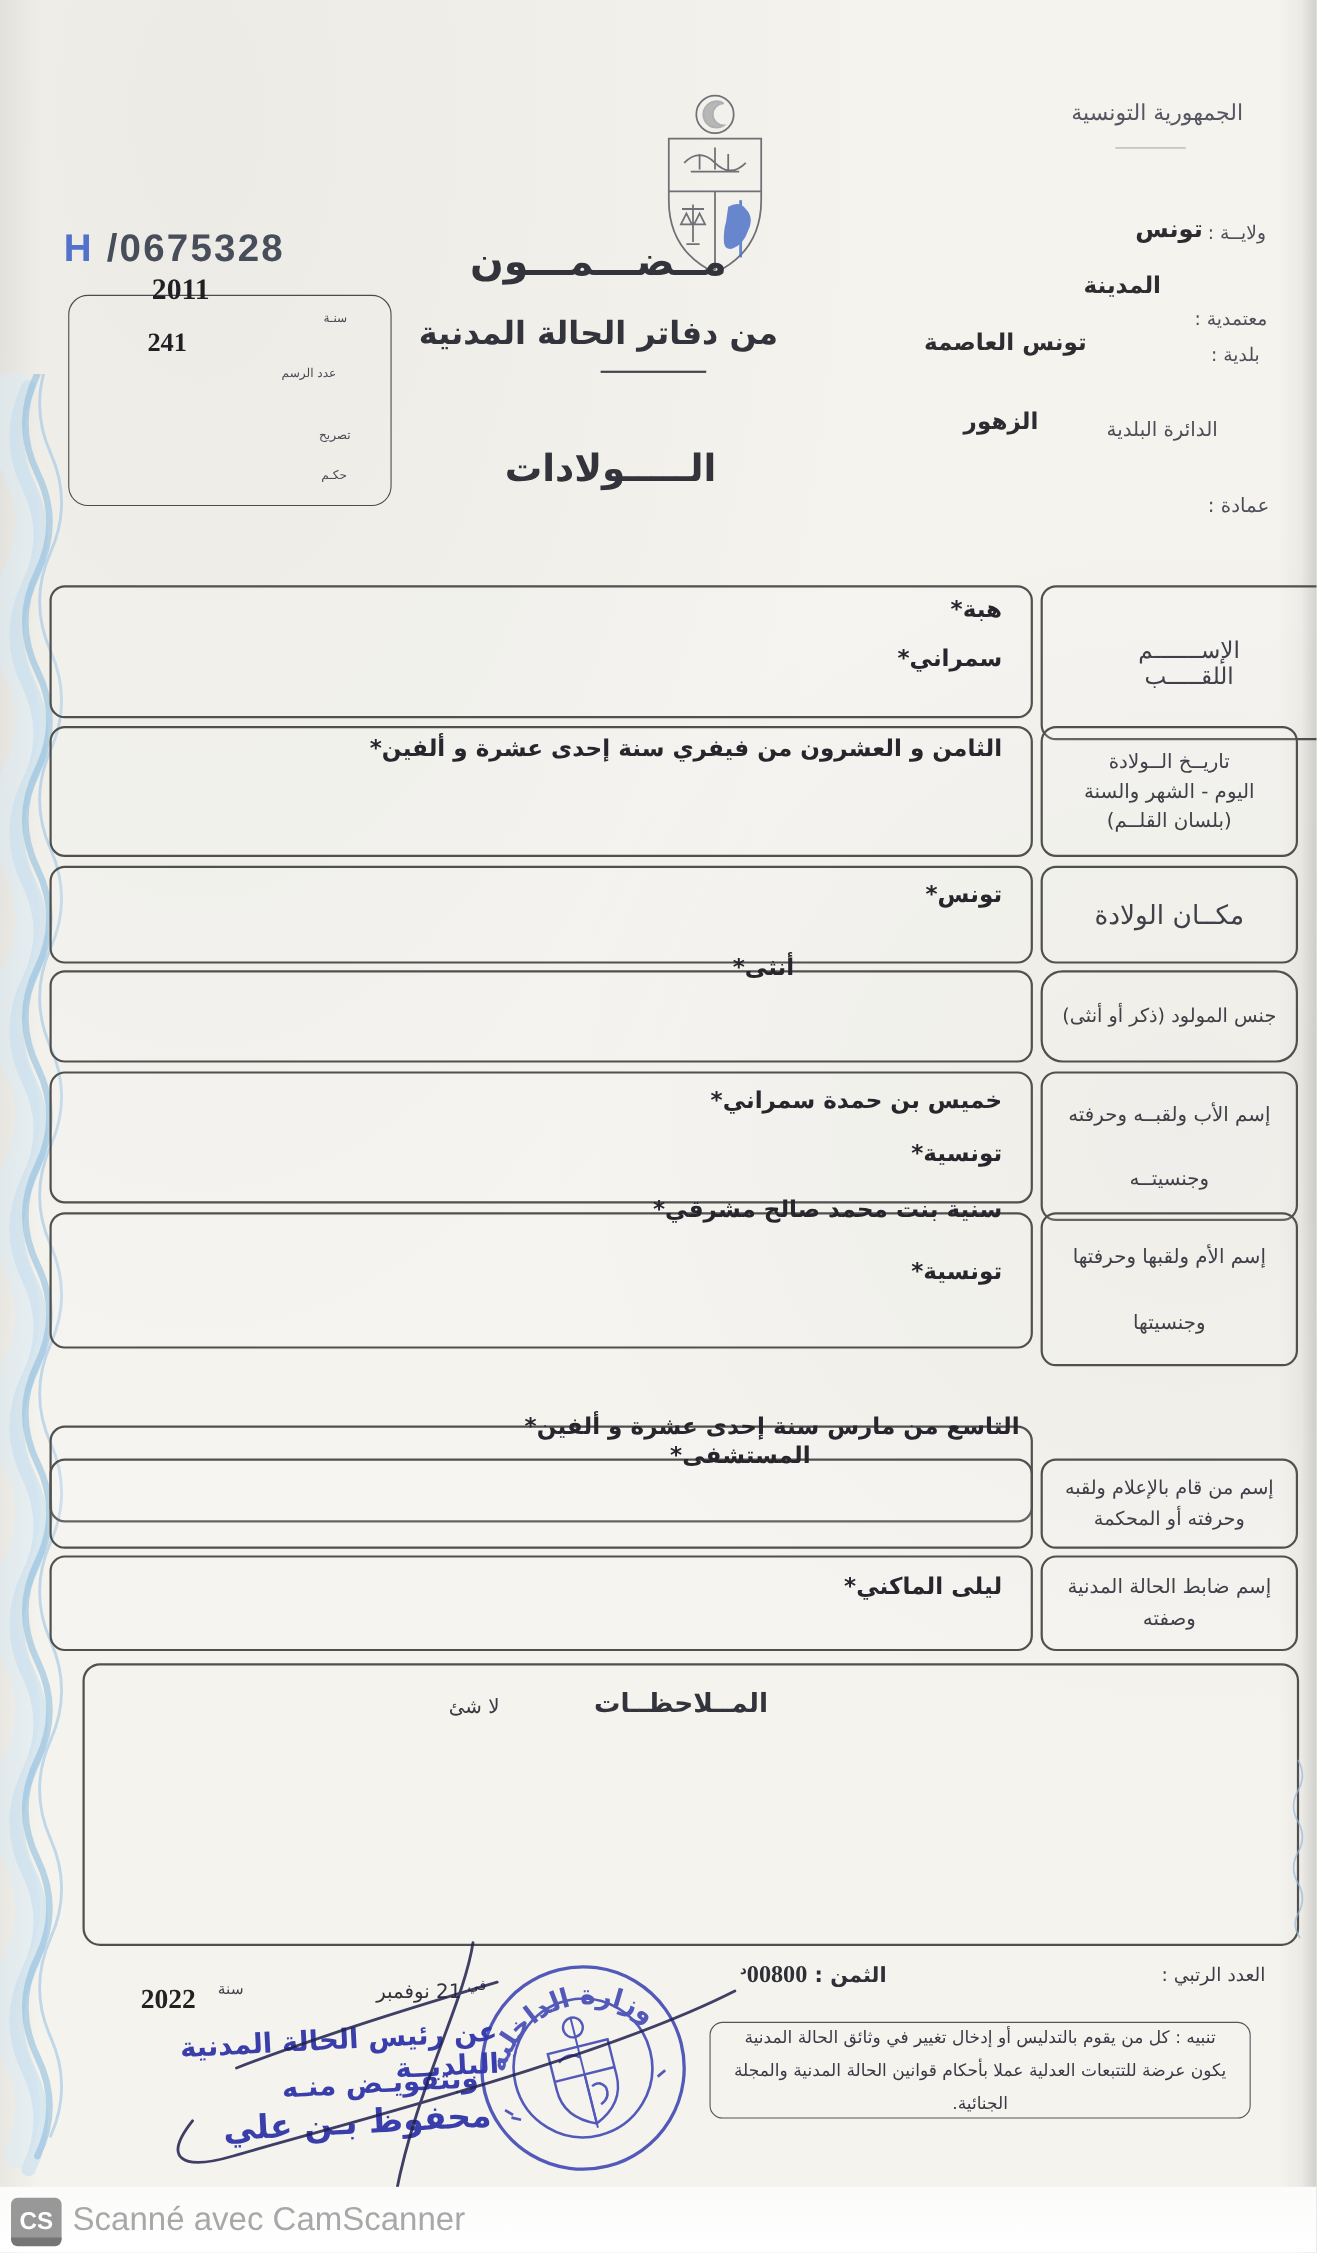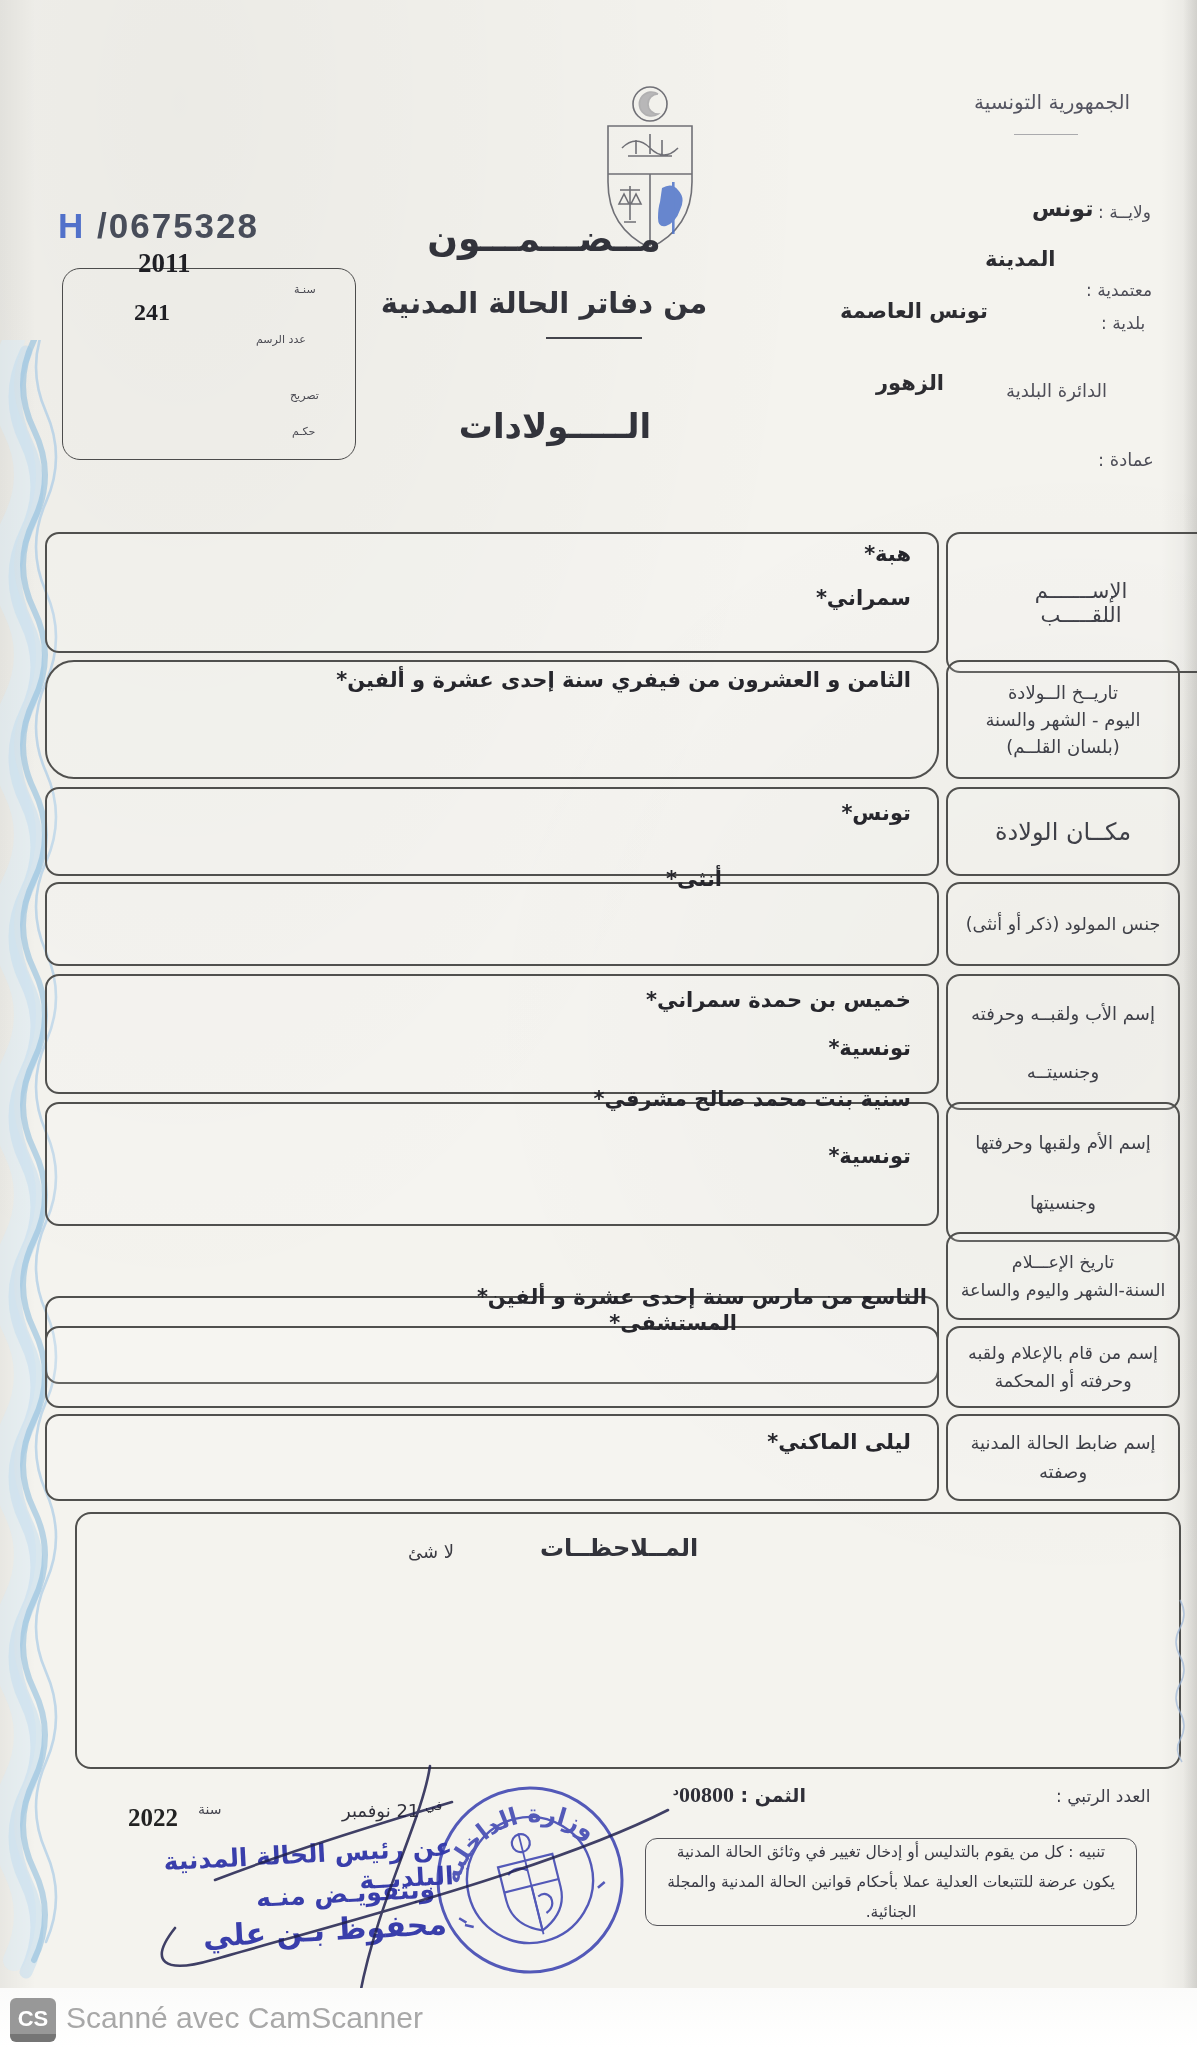--- a/index.html
+++ b/index.html
@@ -47,23 +47,23 @@
   
   .vbox,.lbox{position:absolute;border:2px solid #50504e;border-radius:14px;background:rgba(255,255,255,0.12);}
   .vbox{left:45px;width:890px;}
   .lbox{left:946px;width:230px;display:flex;flex-direction:column;align-items:center;
         direction:rtl;color:#3f4048;text-align:center;}
   .vlines{position:absolute;inset:0;direction:rtl;display:flex;flex-direction:column;align-items:flex-start;
         font-weight:bold;font-size:21px;color:#26262c;padding:8px 26px;box-sizing:border-box;}
   .vline{white-space:nowrap;}
   .ov{position:absolute;} 
   .r1v{top:532px;height:117px;} .r1l{top:532px;height:117px;justify-content:center;font-size:21px;padding:10px 18px;}
-  .r2v{top:660px;height:115px;border-radius:29px;} .r2l{top:660px;height:115px;justify-content:center;font-size:18px;line-height:1.5;}
+  .r2v{top:660px;height:115px;} .r2l{top:660px;height:115px;justify-content:center;font-size:18px;line-height:1.5;}
   .r3v{top:787px;height:85px;}  .r3l{top:787px;height:85px;justify-content:center;font-size:24px;}
-  .r4v{top:882px;height:80px;}  .r4l{top:882px;height:80px;justify-content:center;font-size:17.5px;}
+  .r4v{top:882px;height:80px;}  .r4l{top:882px;height:80px;justify-content:center;font-size:17.5px;border-radius:20px;}
   .r5v{top:974px;height:116px;} .r5l{top:974px;height:116px;justify-content:space-around;font-size:18px;padding:8px 0;}
   .r6v{top:1102px;height:120px;}.r6l{top:1102px;height:120px;justify-content:space-around;font-size:18px;padding:8px 0;}
   .r7v{top:1296px;height:84px;} .r7l{top:1232px;height:84px;justify-content:center;font-size:17.5px;line-height:1.6;}
   .r8v{top:1326px;height:78px;} .r8l{top:1326px;height:78px;justify-content:center;font-size:17.5px;line-height:1.6;}
   .r9v{top:1414px;height:83px;} .r9l{top:1414px;height:83px;justify-content:center;font-size:18px;line-height:1.6;}
   .remarks-box{left:75px;top:1512px;width:1102px;height:253px;border:2px solid #50504e;border-radius:16px;}
   .remarks-title{left:540px;top:1534px;font-size:24px;font-weight:bold;color:#32333b;}
   .remarks-value{left:408px;top:1541px;font-size:18px;color:#3a3a42;}
   
   .ordinal{left:1056px;top:1786px;font-size:17px;color:#3c3c46;}
@@ -210,24 +210,20 @@
   <div class="lbox r6l">
     <span>إسم الأم ولقبها وحرفتها</span>
     <span>وجنسيتها</span>
   </div>
 
   <div class="vbox r7v">
     <div class="vlines">
       <span class="vline ov" style="top:-13px;right:10px;">التاسع من مارس سنة إحدى عشرة و ألفين*</span>
     </div>
   </div>
-  <div class="lbox r7l">
-    <span>تاريخ الإعـــلام</span>
-    <span>السنة-الشهر واليوم والساعة</span>
-  </div>
 
   <div class="vbox r8v">
     <div class="vlines">
       <span class="vline ov" style="top:-17px;right:200px;">المستشفى*</span>
     </div>
   </div>
   <div class="lbox r8l">
     <span>إسم من قام بالإعلام ولقبه</span>
     <span>وحرفته أو المحكمة</span>
   </div>

